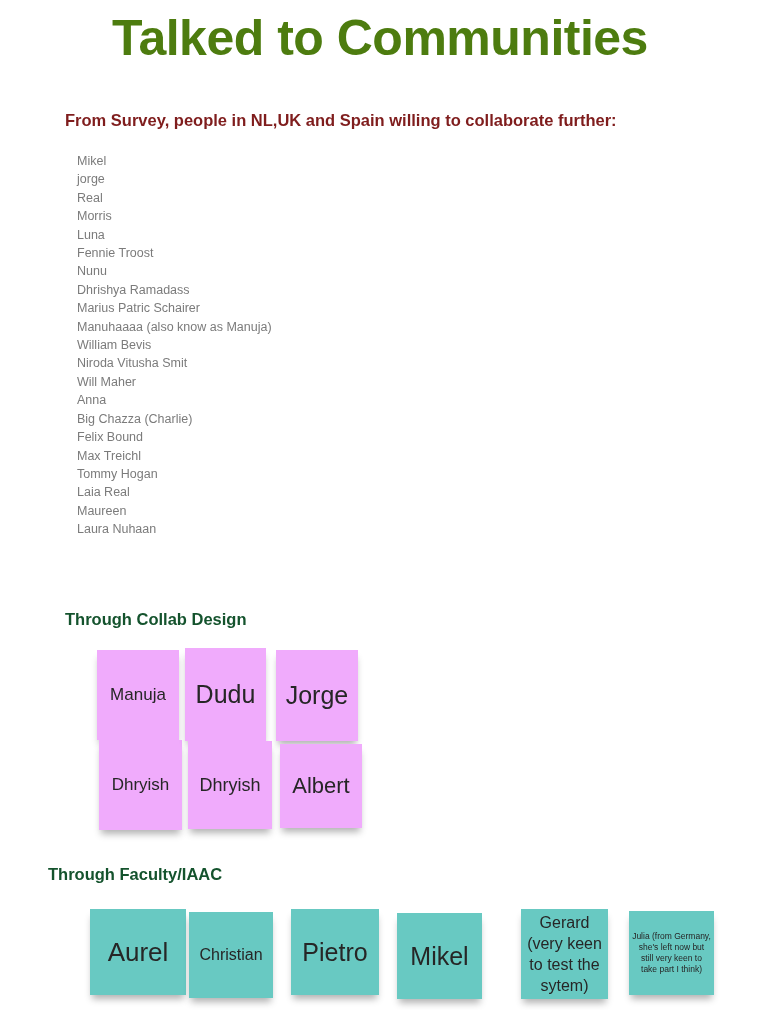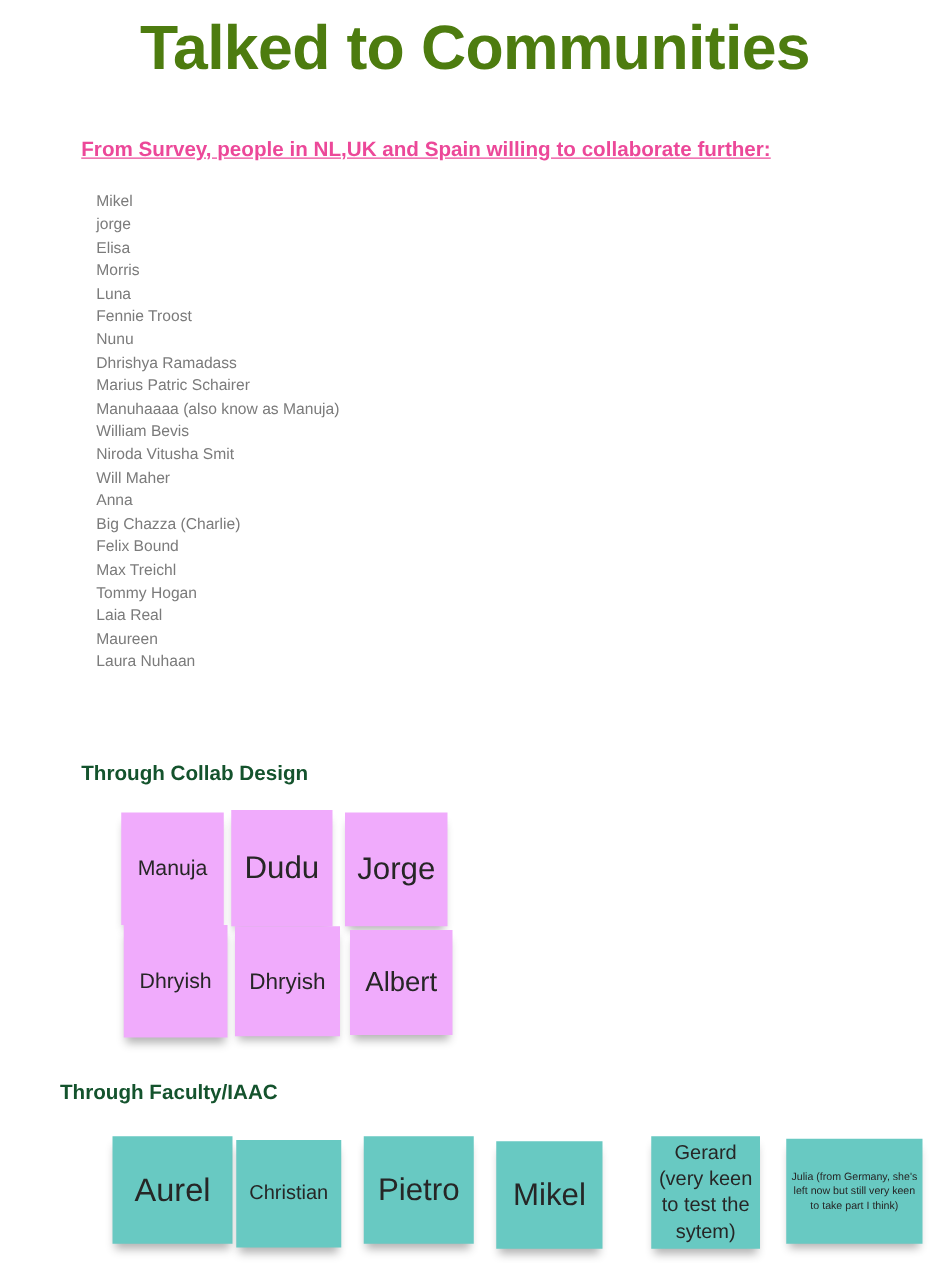--- a/index.html
+++ b/index.html
@@ -38,23 +38,22 @@
   }
 
   
   .subtitle {
     position: absolute;
     left: 65px;
     top: 108px;
     font-size: 16.5px;
     line-height: 24px;
     font-weight: 700;
-    color: #ec4899;
+    color: #7f1d1d;
     white-space: nowrap;
-    text-decoration: underline;
   }
 
   
   .name-list {
     position: absolute;
     left: 77px;
     top: 152px;
     width: 420px;
     list-style: none;
     margin: 0;
@@ -107,21 +106,21 @@
 
 <div class="page">
 
   <div class="title">Talked to Communities</div>
 
   <div class="subtitle">From Survey, people in NL,UK and Spain willing to collaborate further:</div>
 
   <ul class="name-list" id="survey-name-list">
       <li>Mikel</li>
       <li>jorge</li>
-      <li>Elisa</li>
+      <li>Real</li>
       <li>Morris</li>
       <li>Luna</li>
       <li>Fennie Troost</li>
       <li>Nunu</li>
       <li>Dhrishya Ramadass</li>
       <li>Marius Patric Schairer</li>
       <li>Manuhaaaa (also know as Manuja)</li>
       <li>William Bevis</li>
       <li>Niroda Vitusha Smit</li>
       <li>Will Maher</li>
@@ -166,18 +165,18 @@
       </div>
       <div class="note note-teal" style="left: 291px; top: 909px; width: 88px; height: 86px;">
         <span style="font-size: 25px;">Pietro</span>
       </div>
       <div class="note note-teal" style="left: 397px; top: 913px; width: 85px; height: 86px;">
         <span style="font-size: 25px;">Mikel</span>
       </div>
       <div class="note note-teal note-multiline" style="left: 521px; top: 909px; width: 87px; height: 90px;">
         <span style="font-size: 16px;">Gerard (very keen to test the sytem)</span>
       </div>
-      <div class="note note-teal note-multiline" style="left: 629px; top: 911px; width: 109px; height: 84px;">
+      <div class="note note-teal note-multiline" style="left: 629px; top: 911px; width: 85px; height: 84px;">
         <span style="font-size: 8.5px;">Julia (from Germany, she's left now but still very keen to take part I think)</span>
       </div>
     </div>
 
 </div>
 
 </body></html>

